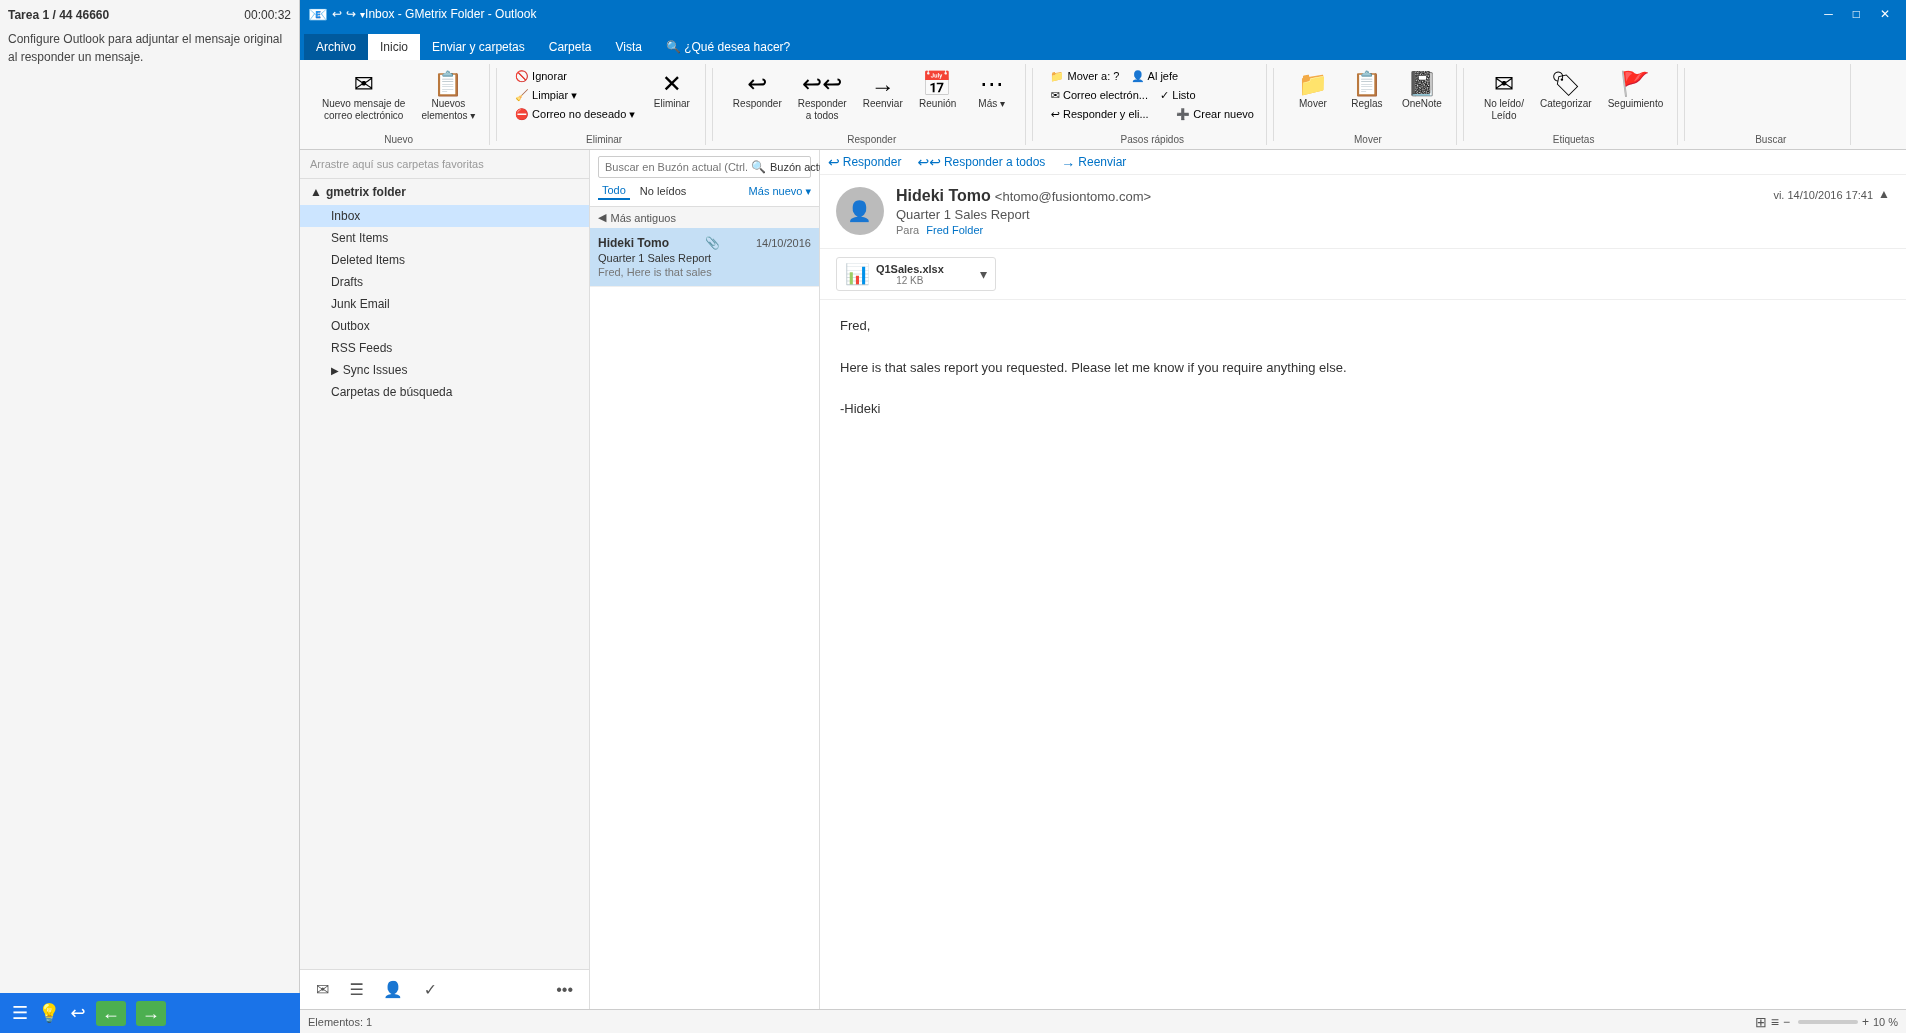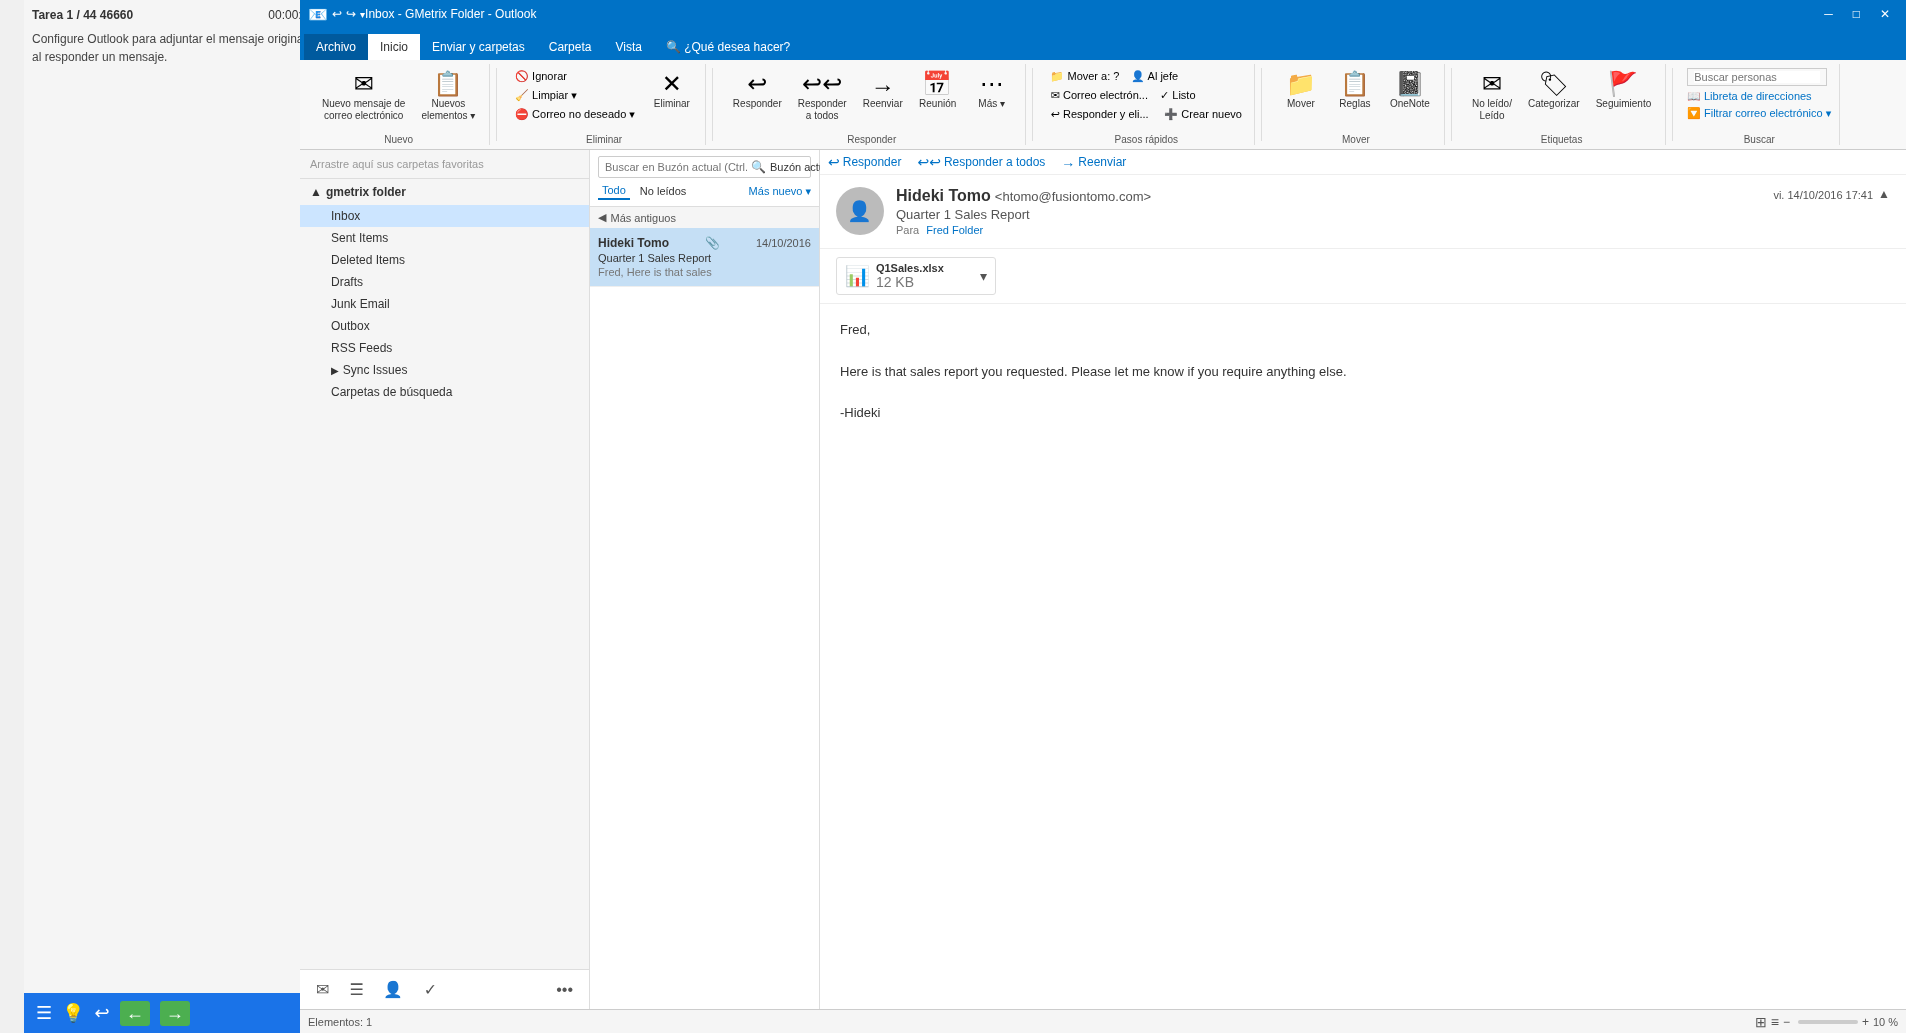--- a/index.html
+++ b/index.html
@@ -1,19 +1,19 @@
 <!DOCTYPE html>
 <html><head>
   <meta charset="utf-8">
   <style>
     * { margin: 0; padding: 0; box-sizing: border-box; }
     body { font-family: 'Segoe UI', Arial, sans-serif; font-size: 12px; background: #f0f0f0; overflow: hidden; width: 1906px; height: 1033px; display: flex; flex-direction: column; }
 
     
-    .task-panel { position: absolute; left: 0; top: 0; width: 300px; height: 1033px; background: #f5f5f5; border-right: 1px solid #ccc; padding: 8px; margin-left: 24px; }
+    .task-panel { position: absolute; left: 0; top: 0; width: 300px; height: 1033px; background: #f5f5f5; border-right: 1px solid #ccc; padding: 8px; }
 
     
     .outlook-window { position: absolute; left: 300px; top: 0; right: 0; bottom: 0; display: flex; flex-direction: column; background: white; }
 
     
     .outlook-title { background: #0072c6; color: white; height: 28px; display: flex; align-items: center; justify-content: space-between; padding: 0 8px; }
     .outlook-title-text { font-size: 12px; flex: 1; text-align: left; }
     .outlook-title-controls { display: flex; gap: 4px; }
     .outlook-title-btn { color: white; font-size: 12px; padding: 2px 8px; cursor: pointer; }
     .quick-access { display: flex; gap: 4px; align-items: center; }
@@ -76,21 +76,21 @@
     .email-subject-header { font-size: 13px; color: #555; margin: 2px 0; }
     .email-meta { font-size: 11px; color: #777; }
     .email-header-right { display: flex; flex-direction: row; align-items: flex-end; gap: 5px; }
     .email-datetime { font-size: 11px; color: #555; }
     .expand-btn { font-size: 12px; color: #555; cursor: pointer; }
     .attachment-bar { padding: 8px 16px; border-bottom: 1px solid #eee; display: flex; align-items: center; gap: 8px; }
     .attachment-file { display: flex; align-items: center; gap: 6px; border: 1px solid #ddd; padding: 4px 8px; border-radius: 3px; cursor: pointer; min-width: 160px; }
     .attachment-file-icon { font-size: 20px; color: #217346; }
     .attachment-file-info { display: flex; flex-direction: column; }
     .attachment-filename { font-size: 11px; font-weight: bold; color: #333; }
-    .attachment-filesize { font-size: 14px; color: #777; }
+    .attachment-filesize { font-size: 10px; color: #777; text-align: center; }
     .attachment-dropdown { font-size: 14px; color: #555; cursor: pointer; margin-left: auto; }
     .email-body { padding: 16px 20px; flex: 1; font-size: 13px; color: #333; line-height: 1.6; }
 
     
     .status-bar { height: 24px; background: #f5f5f5; border-top: 1px solid #ccc; display: flex; align-items: center; justify-content: space-between; padding: 0 8px; font-size: 11px; color: #555; }
     .status-right { display: flex; align-items: center; gap: 8px; }
     .status-icons { display: flex; gap: 4px; align-items: center; }
     .status-icon { font-size: 14px; cursor: pointer; color: #555; }
     .zoom-control { display: flex; align-items: center; gap: 4px; }
     .zoom-slider { width: 60px; height: 4px; background: #ccc; border-radius: 2px; cursor: pointer; }
@@ -216,21 +216,21 @@
     <div class="ribbon-group" style="min-width:160px;">
       <div class="ribbon-group-content" style="flex-direction:column; gap:2px;">
         <div class="ribbon-col" style="flex-direction:row; gap:4px;">
           <div class="ribbon-btn-small">📁 Mover a: ?</div>
           <div class="ribbon-btn-small">👤 Al jefe</div>
         </div>
         <div class="ribbon-col" style="flex-direction:row; gap:4px;">
           <div class="ribbon-btn-small">✉ Correo electrón...</div>
           <div class="ribbon-btn-small">✓ Listo</div>
         </div>
-        <div class="ribbon-col" style="flex-direction:row; gap:8px;">
+        <div class="ribbon-col" style="flex-direction:row; gap:20px;">
           <div class="ribbon-btn-small">↩ Responder y eli...</div>
           <div class="ribbon-btn-small">➕ Crear nuevo</div>
         </div>
       </div>
       <div class="ribbon-group-label">Pasos rápidos</div>
     </div>
 
     <div class="ribbon-divider"></div>
 
     <div class="ribbon-group">
@@ -267,27 +267,20 @@
           <div class="ribbon-btn-icon">🚩</div>
           <div class="ribbon-btn-label">Seguimiento</div>
         </div>
       </div>
       <div class="ribbon-group-label">Etiquetas</div>
     </div>
 
     <div class="ribbon-divider"></div>
 
     <div class="ribbon-group" style="min-width:160px;">
-      <div class="ribbon-group-content" style="flex-direction:column; gap:4px;">
-        <div class="ribbon-search-input">
-          <input type="text" class="ribbon-search-text" placeholder="Buscar personas" style="">
-        </div>
-        <div class="ribbon-search-link">📖 Libreta de direcciones</div>
-        <div class="ribbon-filter-link">🔽 Filtrar correo electrónico ▾</div>
-      </div>
       <div class="ribbon-group-label">Buscar</div>
     </div>
   </div>
 
   <div class="main-content">
 
     <div class="sidebar">
       <div class="favorites-placeholder">Arrastre aquí sus carpetas favoritas</div>
 
       <div class="folder-header">

